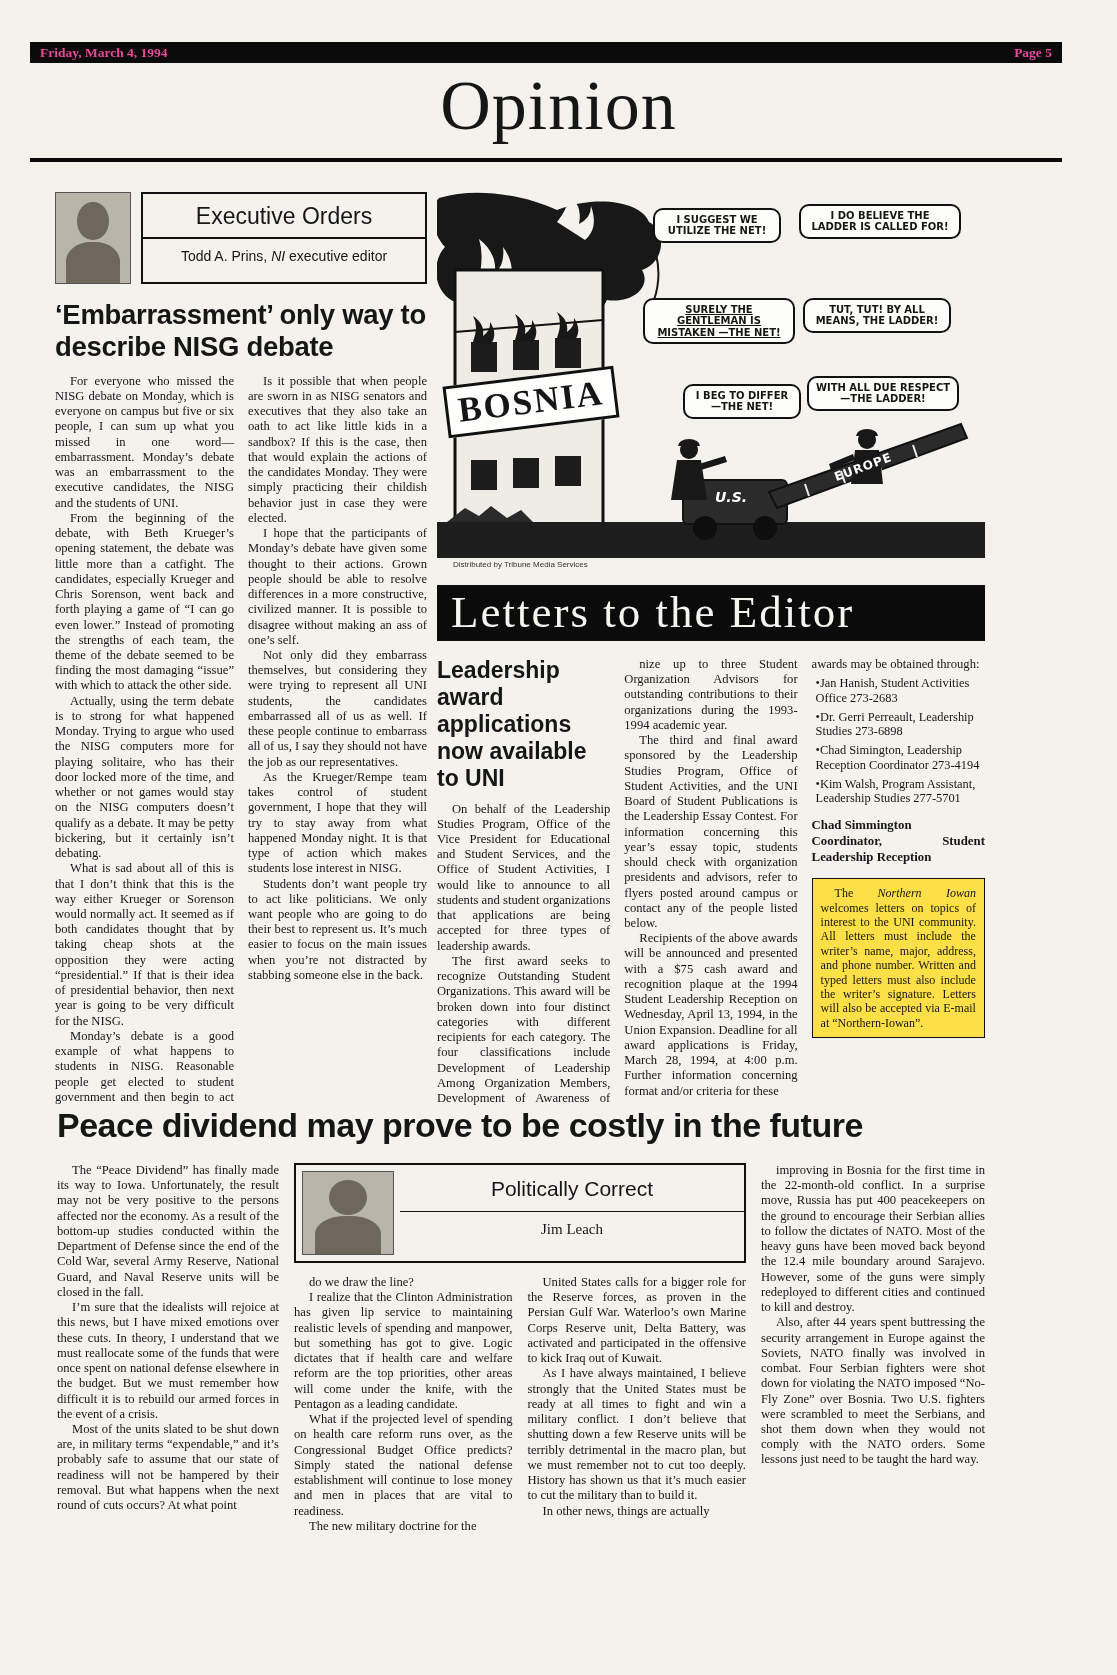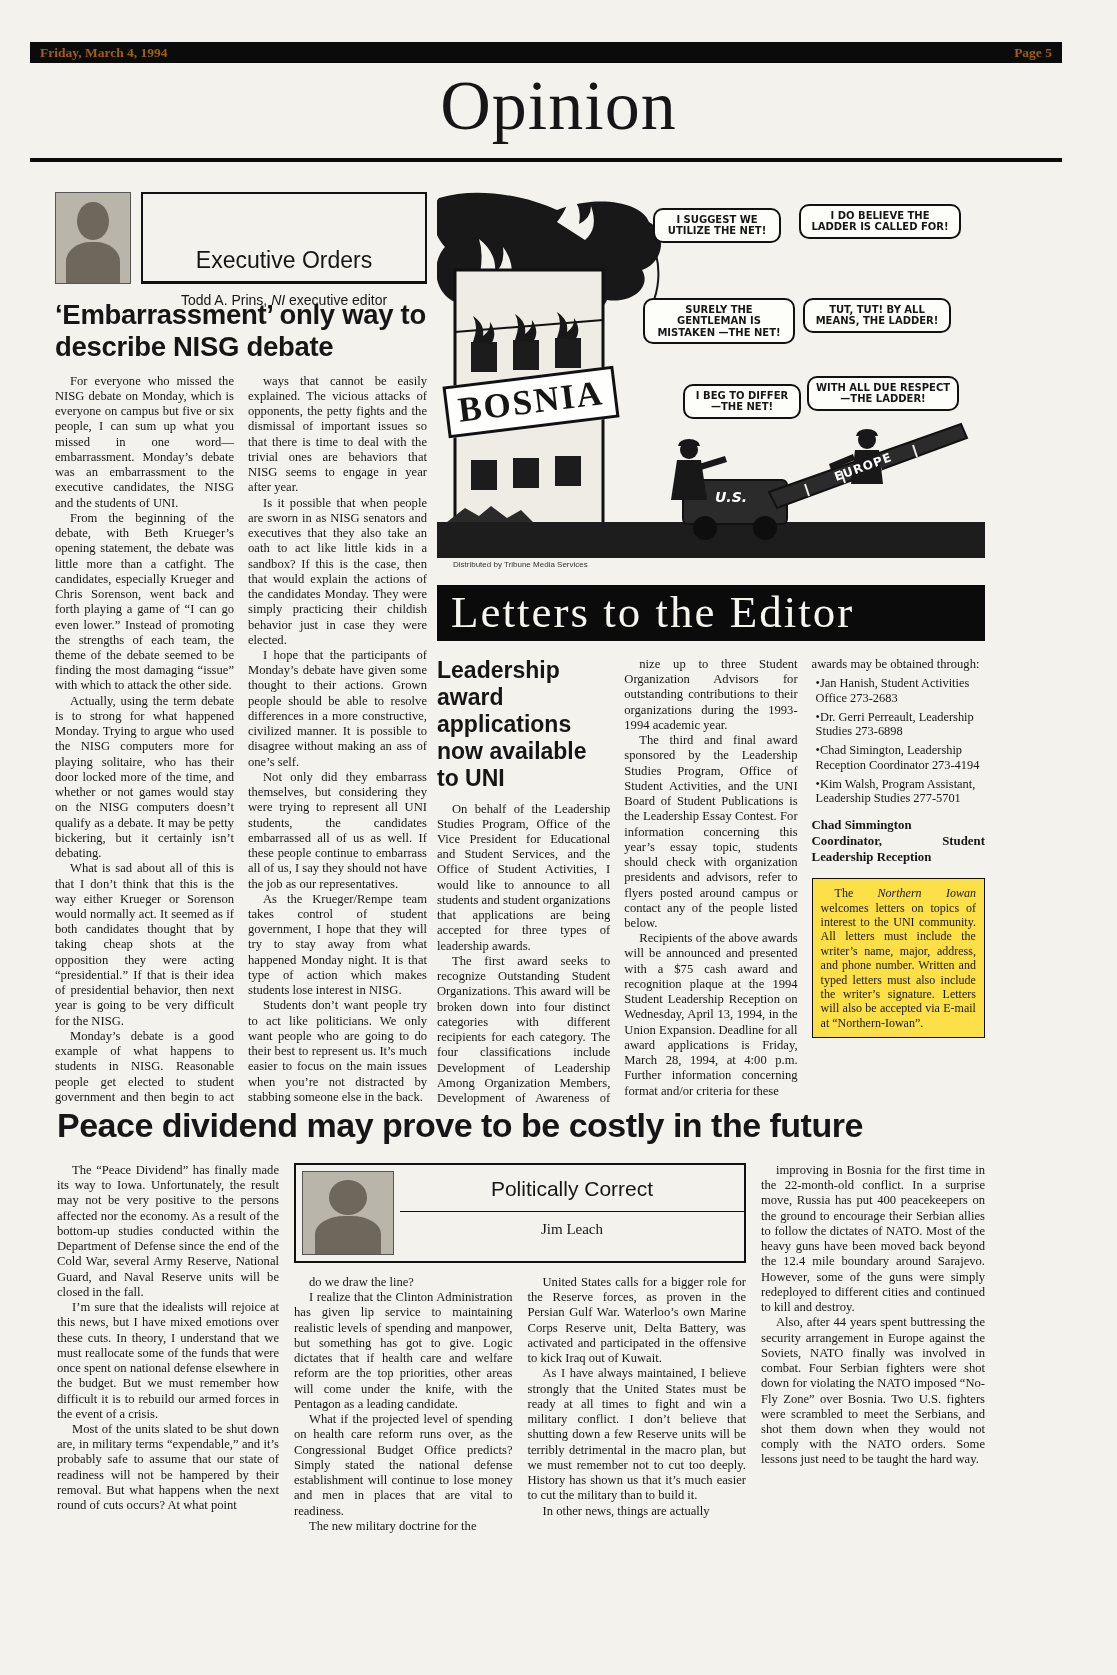--- a/index.html
+++ b/index.html
@@ -10,21 +10,21 @@
     margin: 0 auto;
     background: #f4f2ec;
     color: #161616;
     font-family: "Liberation Serif", serif;
     overflow: hidden;
   }
 
   
   .topbar {
     position: absolute; left: 30px; top: 42px; width: 1032px; height: 21px;
-    background: #0b0b0b; color: #a16207;
+    background: #0b0b0b; color: #ec4899;
     display: flex; justify-content: space-between; align-items: center;
     font-weight: bold; font-size: 13.5px; padding: 0 10px;
   }
   .masthead {
     position: absolute; top: 66px; left: 0; width: 100%;
     text-align: center; font-size: 70px; font-weight: 400; letter-spacing: 1px;
   }
   .masthead-rule {
     position: absolute; top: 158px; left: 30px; width: 1032px; height: 4px; background: #0b0b0b;
   }
@@ -38,21 +38,21 @@
   
   .left-region { position: absolute; left: 55px; top: 192px; width: 372px; height: 912px; overflow: hidden; }
   .exec-unit { display: flex; gap: 10px; height: 92px; align-items: stretch; }
   .photo { background: #b9b5ab; border: 1px solid #555; position: relative; overflow: hidden; }
   .photo::before { content:""; position:absolute; width:42%; height:42%; left:29%; top:10%;
     background:#6e675c; border-radius:50%; }
   .photo::after { content:""; position:absolute; width:74%; height:48%; left:13%; top:54%;
     background:#6e675c; border-radius:45% 45% 0 0; }
   .exec-photo { width: 76px; flex: none; }
   .exec-box { flex: 1; border: 2px solid #111; display: flex; flex-direction: column; background:#f4f2ec; }
-  .exec-title { text-align: center; font-family: "Liberation Sans", sans-serif; font-size: 23px; padding: 9px 0 7px; margin-top: 44px; }
+  .exec-title { text-align: center; font-family: "Liberation Sans", sans-serif; font-size: 23px; padding: 9px 0 7px; }
   .exec-byline { border-top: 2px solid #111; text-align: center; font-family: "Liberation Sans", sans-serif;
     font-size: 14px; padding: 9px 0; }
   .nisg-headline {
     font-family: "Liberation Sans", sans-serif; font-weight: bold;
     font-size: 27.5px; line-height: 1.16; letter-spacing: -0.3px;
     margin: 15px 0 11px;
   }
   .two-cols { display: flex; gap: 14px; }
   .two-cols .col { flex: 1; min-width: 0; }
 
@@ -60,21 +60,21 @@
   .right-region { position: absolute; left: 437px; top: 192px; width: 548px; height: 915px; overflow: hidden; }
   .cartoon { position: relative; width: 548px; height: 366px; }
   .cartoon svg { position: absolute; left: 0; top: 0; }
   .bubble {
     position: absolute; background: #fdfdfa; border: 2px solid #111; border-radius: 10px;
     padding: 4px 6px; font-family: "DejaVu Sans", sans-serif; font-weight: bold;
     font-size: 10px; line-height: 1.14; text-align: center;
   }
   .b1 { left: 216px; top: 16px;  width: 128px; }
   .b2 { left: 362px; top: 12px;  width: 162px; }
-  .b3 { left: 206px; top: 106px; width: 152px; }
+  .b3 { left: 206px; top: 106px; width: 152px; text-decoration: underline; }
   .b4 { left: 366px; top: 106px; width: 148px; }
   .b5 { left: 246px; top: 192px; width: 118px; }
   .b6 { left: 370px; top: 184px; width: 152px; }
   .bosnia-sign {
     position: absolute; left: 8px; top: 184px; width: 172px; padding: 3px 4px;
     background: #fefefd; border: 3px solid #111; transform: rotate(-7deg);
     font-weight: bold; font-size: 35px; letter-spacing: 2px; text-align: center;
     font-family: "Liberation Serif", serif;
   }
   .truck-label {
@@ -152,21 +152,20 @@
 
     <div class="two-cols">
       <div class="col body-text">
           <p>For everyone who missed the NISG debate on Monday, which is everyone on campus but five or six people, I can sum up what you missed in one word—embarrassment. Monday’s debate was an embarrassment to the executive candidates, the NISG and the students of UNI.</p>
           <p>From the beginning of the debate, with Beth Krueger’s opening statement, the debate was little more than a catfight. The candidates, especially Krueger and Chris Sorenson, went back and forth playing a game of “I can go even lower.” Instead of promoting the strengths of each team, the theme of the debate seemed to be finding the most damaging “issue” with which to attack the other side.</p>
           <p>Actually, using the term debate is to strong for what happened Monday. Trying to argue who used the NISG computers more for playing solitaire, who has their door locked more of the time, and whether or not games would stay on the NISG computers doesn’t qualify as a debate. It may be petty bickering, but it certainly isn’t debating.</p>
           <p>What is sad about all of this is that I don’t think that this is the way either Krueger or Sorenson would normally act. It seemed as if both candidates thought that by taking cheap shots at the opposition they were acting “presidential.” If that is their idea of presidential behavior, then next year is going to be very difficult for the NISG.</p>
           <p>Monday’s debate is a good example of what happens to students in NISG. Reasonable people get elected to student government and then begin to act in</p>
         </div>
       <div class="col body-text">
-          <p>ways that cannot be easily explained. The vicious attacks of opponents, the petty fights and the dismissal of important issues so that there is time to deal with the trivial ones are behaviors that NISG seems to engage in year after year.</p>
           <p>Is it possible that when people are sworn in as NISG senators and executives that they also take an oath to act like little kids in a sandbox? If this is the case, then that would explain the actions of the candidates Monday. They were simply practicing their childish behavior just in case they were elected.</p>
           <p>I hope that the participants of Monday’s debate have given some thought to their actions. Grown people should be able to resolve differences in a more constructive, civilized manner. It is possible to disagree without making an ass of one’s self.</p>
           <p>Not only did they embarrass themselves, but considering they were trying to represent all UNI students, the candidates embarrassed all of us as well. If these people continue to embarrass all of us, I say they should not have the job as our representatives.</p>
           <p>As the Krueger/Rempe team takes control of student government, I hope that they will try to stay away from what happened Monday night. It is that type of action which makes students lose interest in NISG.</p>
           <p>Students don’t want people try to act like politicians. We only want people who are going to do their best to represent us. It’s much easier to focus on the main issues when you’re not distracted by stabbing someone else in the back.</p>
         </div>
     </div>
   </div>
 
   <div class="right-region">

